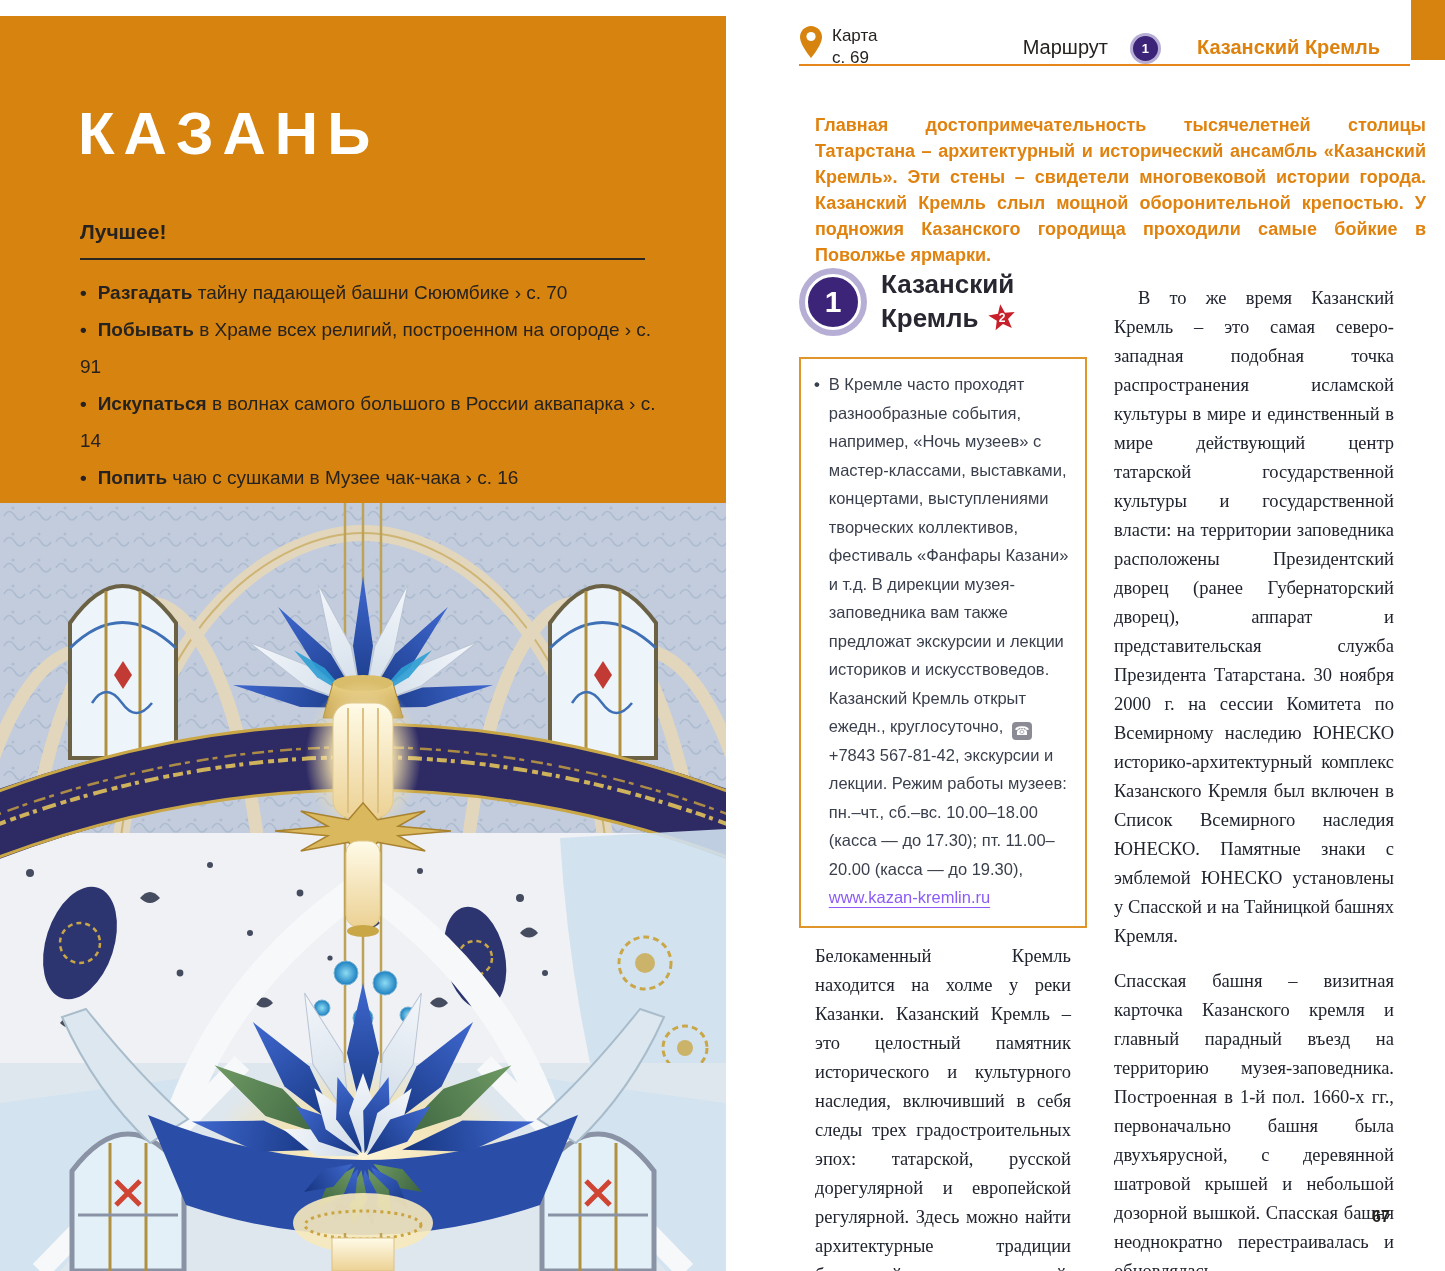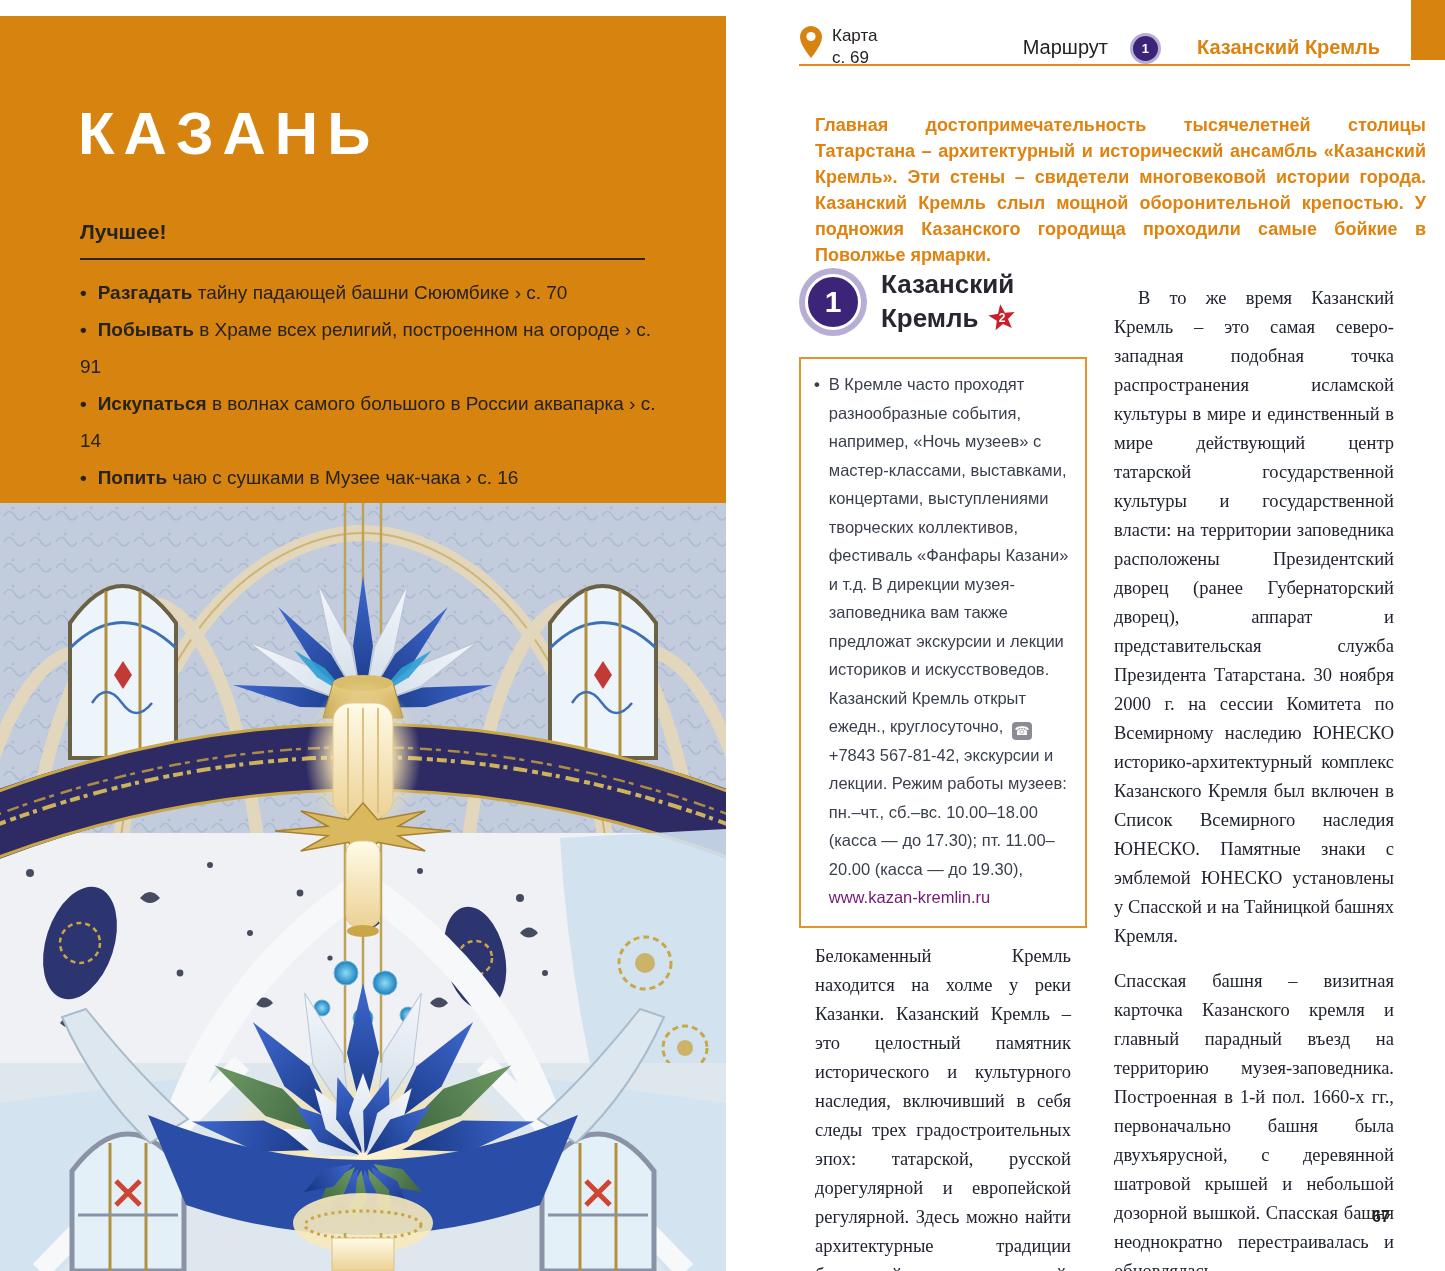--- a/index.html
+++ b/index.html
@@ -47,21 +47,21 @@
   .route-title{margin-left:20px;font-size:26px;font-weight:700;color:#282731;line-height:33px;}
   .star-badge{display:inline-block;vertical-align:-6px;margin-left:8px;}
 
   .info-box{margin-top:22px;border:2px solid #e0952a;padding:11px 13px 14px 13px;
             color:#3a3f4c;font-size:16.5px;line-height:28.5px;}
   .info-box .bullet-par{display:flex;}
   .info-box .bullet-par::before{content:"•";margin-right:9px;font-weight:700;}
   .phone-icon{display:inline-flex;width:20px;height:18px;border-radius:4px;background:#8b8b95;
       color:#fff;font-size:12px;line-height:18px;align-items:center;justify-content:center;
       vertical-align:-3px;margin:0 4px;}
-  .kremlin-url{color:#701a75;text-underline-offset:4px;}
+  .kremlin-url{color:#8b5cf6;text-decoration:underline;text-underline-offset:4px;}
 
   .serif{font-family:"Liberation Serif",serif;color:#20242e;font-size:18.5px;line-height:29px;
          text-align:justify;overflow-wrap:break-word;}
   .col-left .serif{margin-top:14px;}
   .indent{text-indent:24px;}
 
   .subhead{font-size:22px;font-weight:700;color:#282731;margin:14px 0 6px 0;}
   .badge-red-sm{display:inline-flex;width:21px;height:21px;border-radius:50%;background:#c8202a;
        color:#fff;font-size:13px;font-weight:700;align-items:center;justify-content:center;
        vertical-align:-3px;margin-left:7px;}

